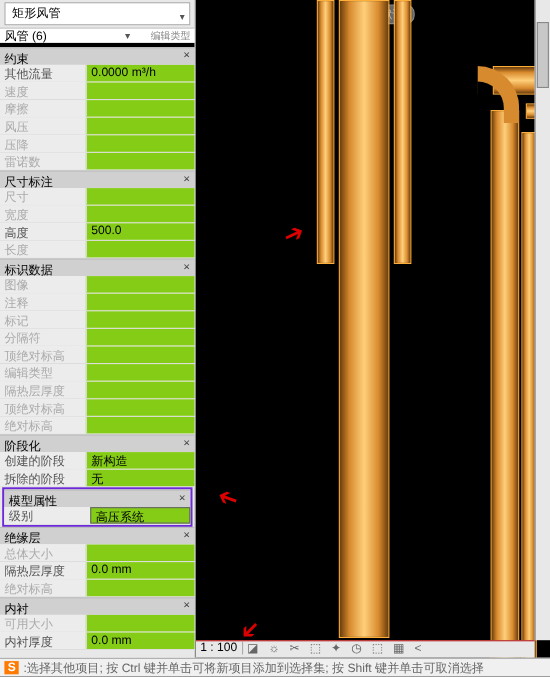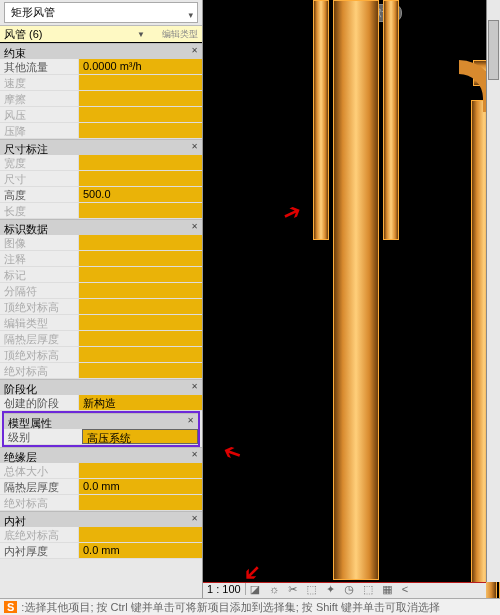--- a/index.html
+++ b/index.html
@@ -1,31 +1,31 @@
 <!DOCTYPE html>
 <html><head>
 <meta charset="utf-8">
 <style>
 *{box-sizing:border-box;margin:0;padding:0;font-family:"Microsoft YaHei",SimSun,sans-serif;font-size:11px}
 body{width:500px;height:615px;overflow:hidden;background:#fff;position:relative}
 .app{display:flex;height:598px}
-.panel{width:203px;background:#e8e8e8;border-right:1px solid #999;overflow-y:auto;overflow-x:hidden}
+.panel{width:178px;background:#e8e8e8;border-right:1px solid #999;overflow-y:auto;overflow-x:hidden}
 .panel::-webkit-scrollbar{width:14px}
 .panel::-webkit-scrollbar-track{background:#f0f0f0;border-left:1px solid #ccc}
 .panel::-webkit-scrollbar-thumb{background:#c8c8c8;border:1px solid #999}
 .type-box{background:#fff;border:1px solid #aaa;margin:2px 4px;padding:3px 6px 3px 6px;line-height:13px;position:relative}
 .type-box::after{content:"▾";position:absolute;right:4px;top:6px;font-size:9px;color:#555}
-.cat-row{display:flex;align-items:center;background:#fef9c3;border-top:1px solid #bbb;border-bottom:1px solid #000000;padding:2px 4px;height:18px}
+.cat-row{display:flex;align-items:center;background:#ffffff;border-top:1px solid #bbb;border-bottom:4px solid #000000;padding:2px 4px;height:18px}
 .cat-row .drop{margin-left:auto;font-size:8px;color:#555}
 .cat-row .tools{margin-left:17px;font-size:9px;color:#888}
 .grp-hdr{background:#d0d0d0;padding:2px 4px;height:16px;display:flex;border-top:1px solid #bbb}
 .grp-hdr .chev{margin-left:auto;font-size:8px;color:#444}
 .prop-row{display:flex;height:16px;border-bottom:1px solid #ddd;background:#f4f4f4}
 .prop-row .lbl{width:78px;padding:1px 4px;color:#555;background:#ececec}
-.prop-row .val{flex:1;padding:1px 4px;background:#eab308;border-left:1px solid #ddd}
+.prop-row .val{flex:1;padding:1px 4px;background:#84cc16;border-left:1px solid #ddd}
 .prop-row.dim .lbl,.prop-row.dim .val{color:#aaa}
 .hl-box{border:2px solid #6d28d9;margin:0 2px}
 .hl-box .grp-hdr{background:#d0d0d0}
 .hl-box .prop-row .val{border:1px solid #666}
 .viewport{flex:1;background:#000;position:relative;overflow:hidden}
 .vp-scroll-v{position:absolute;right:0;top:0;bottom:16px;width:14px;background:#e8e8e8;border-left:1px solid #888}
 .vp-scroll-v .thumb{position:absolute;left:1px;right:1px;top:20px;height:60px;background:#c8c8c8;border:1px solid #888}
 .vp-scroll-h{position:absolute;left:0;right:14px;bottom:0;height:16px;background:#e8e8e8;border-top:1px solid #b91c1c;display:flex;align-items:flex-start;font-size:9px}
 .vp-scroll-h .scale{padding:0 4px;border-right:1px solid #aaa}
 .vp-scroll-h .icons{padding:0 4px;letter-spacing:3px;color:#666}
@@ -70,31 +70,35 @@
         <div class="val"></div>
       </div>
     <div class="prop-row dim">
         <div class="lbl">风压</div>
         <div class="val"></div>
       </div>
     <div class="prop-row dim">
         <div class="lbl">压降</div>
         <div class="val"></div>
       </div>
+    <div class="prop-row dim">
+        <div class="lbl">雷诺数</div>
+        <div class="val"></div>
+      </div>
 
     <div class="grp-hdr">
         <span>尺寸标注</span>
         <span class="chev">✕</span>
       </div>
     <div class="prop-row dim">
+        <div class="lbl">尺寸</div>
+        <div class="val"></div>
+      </div>
+    <div class="prop-row dim">
         <div class="lbl">宽度</div>
-        <div class="val"></div>
-      </div>
-    <div class="prop-row dim">
-        <div class="lbl">尺寸</div>
         <div class="val"></div>
       </div>
     <div class="prop-row">
         <div class="lbl">高度</div>
         <div class="val">500.0</div>
       </div>
     <div class="prop-row dim">
         <div class="lbl">长度</div>
         <div class="val"></div>
       </div>
@@ -140,20 +144,24 @@
         <div class="val"></div>
       </div>
 
     <div class="grp-hdr">
         <span>阶段化</span>
         <span class="chev">✕</span>
       </div>
     <div class="prop-row">
         <div class="lbl">创建的阶段</div>
         <div class="val">新构造</div>
+      </div>
+    <div class="prop-row">
+        <div class="lbl">拆除的阶段</div>
+        <div class="val">无</div>
       </div>
 
     <div class="hl-box">
       <div class="grp-hdr">
           <span>模型属性</span>
           <span class="chev">✕</span>
         </div>
       <div class="prop-row">
           <div class="lbl">级别</div>
           <div class="val">高压系统</div>
@@ -175,21 +183,21 @@
     <div class="prop-row dim">
         <div class="lbl">绝对标高</div>
         <div class="val"></div>
       </div>
 
     <div class="grp-hdr">
         <span>内衬</span>
         <span class="chev">✕</span>
       </div>
     <div class="prop-row dim">
-        <div class="lbl">底绝对标高</div>
+        <div class="lbl">可用大小</div>
         <div class="val"></div>
       </div>
     <div class="prop-row">
         <div class="lbl">内衬厚度</div>
         <div class="val">0.0 mm</div>
       </div>
 
   </div>
 
   <div class="viewport">

